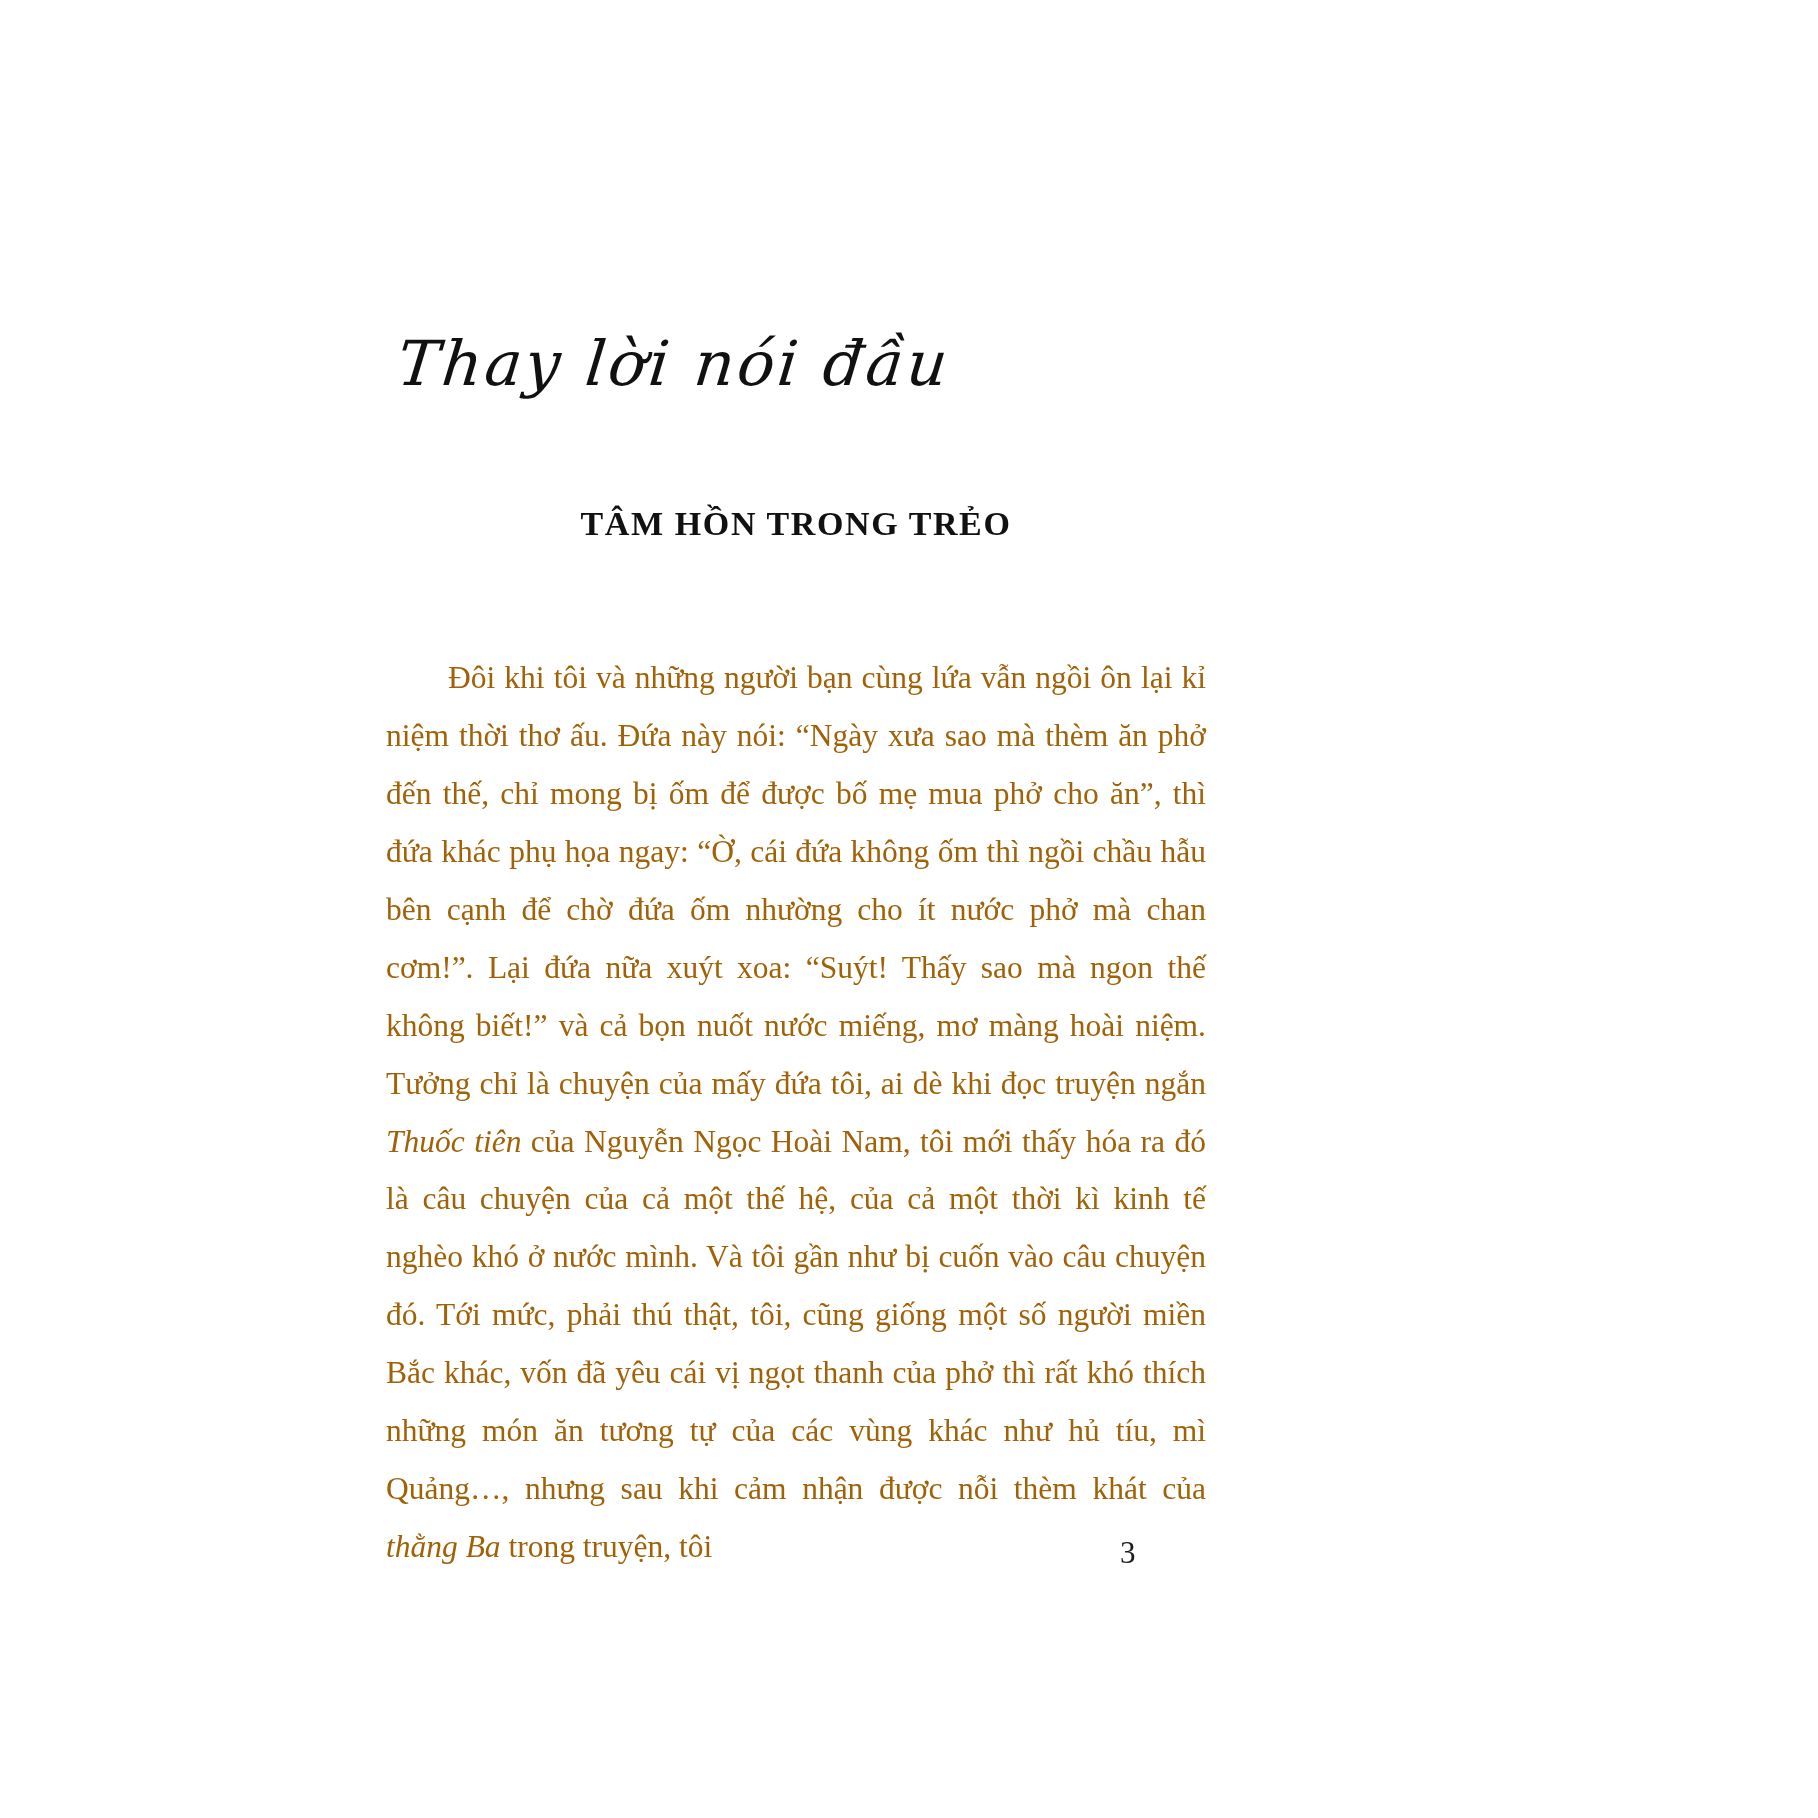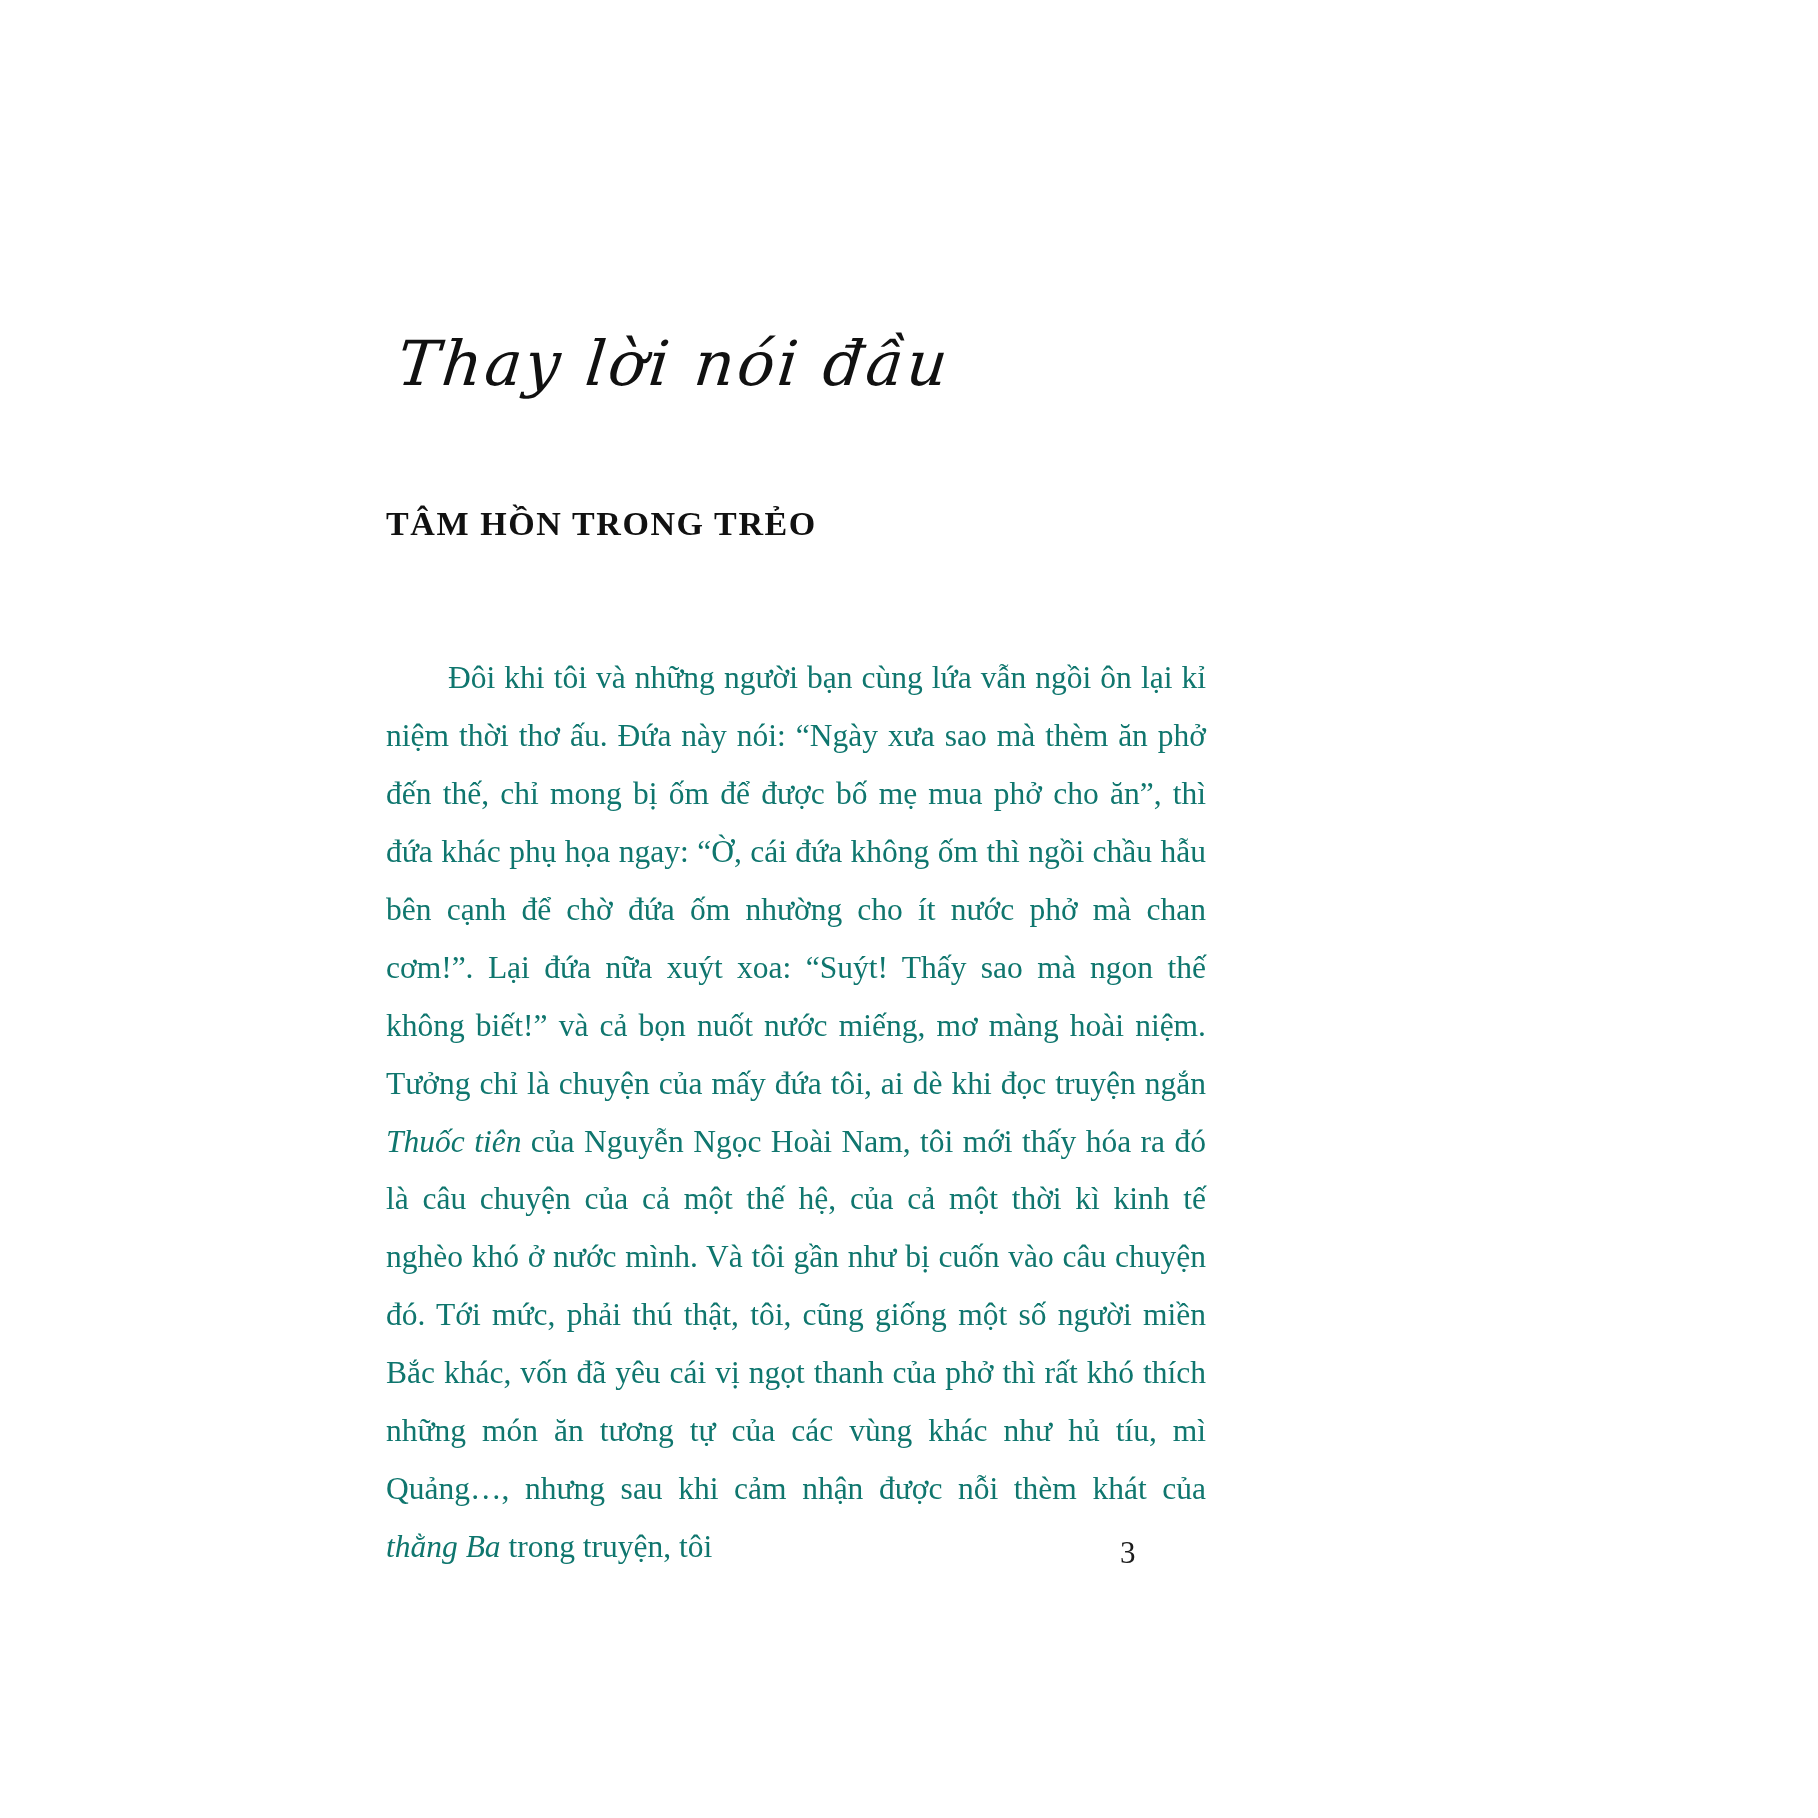--- a/index.html
+++ b/index.html
@@ -34,32 +34,33 @@
     white-space: nowrap;
   }
   .chapter-title {
     margin-top: 100px;
     font-family: "Liberation Serif", serif;
     font-size: 34px;
     font-weight: bold;
     letter-spacing: 1.6px;
     line-height: 1.55;
     color: #111111;
+    text-align: center;
   }
   .chapter-title .line {
     display: block;
   }
   .body-text {
     margin-top: 98px;
     font-family: "Liberation Serif", serif;
     font-size: 31.5px;
     line-height: 1.84;
     text-align: justify;
     text-justify: inter-word;
-    color: #0f766e;
+    color: #a16207;
   }
   .body-text p {
     margin: 0;
     text-indent: 62px;
   }
   .body-text i {
     font-style: italic;
   }
   .page-number {
     position: absolute;

